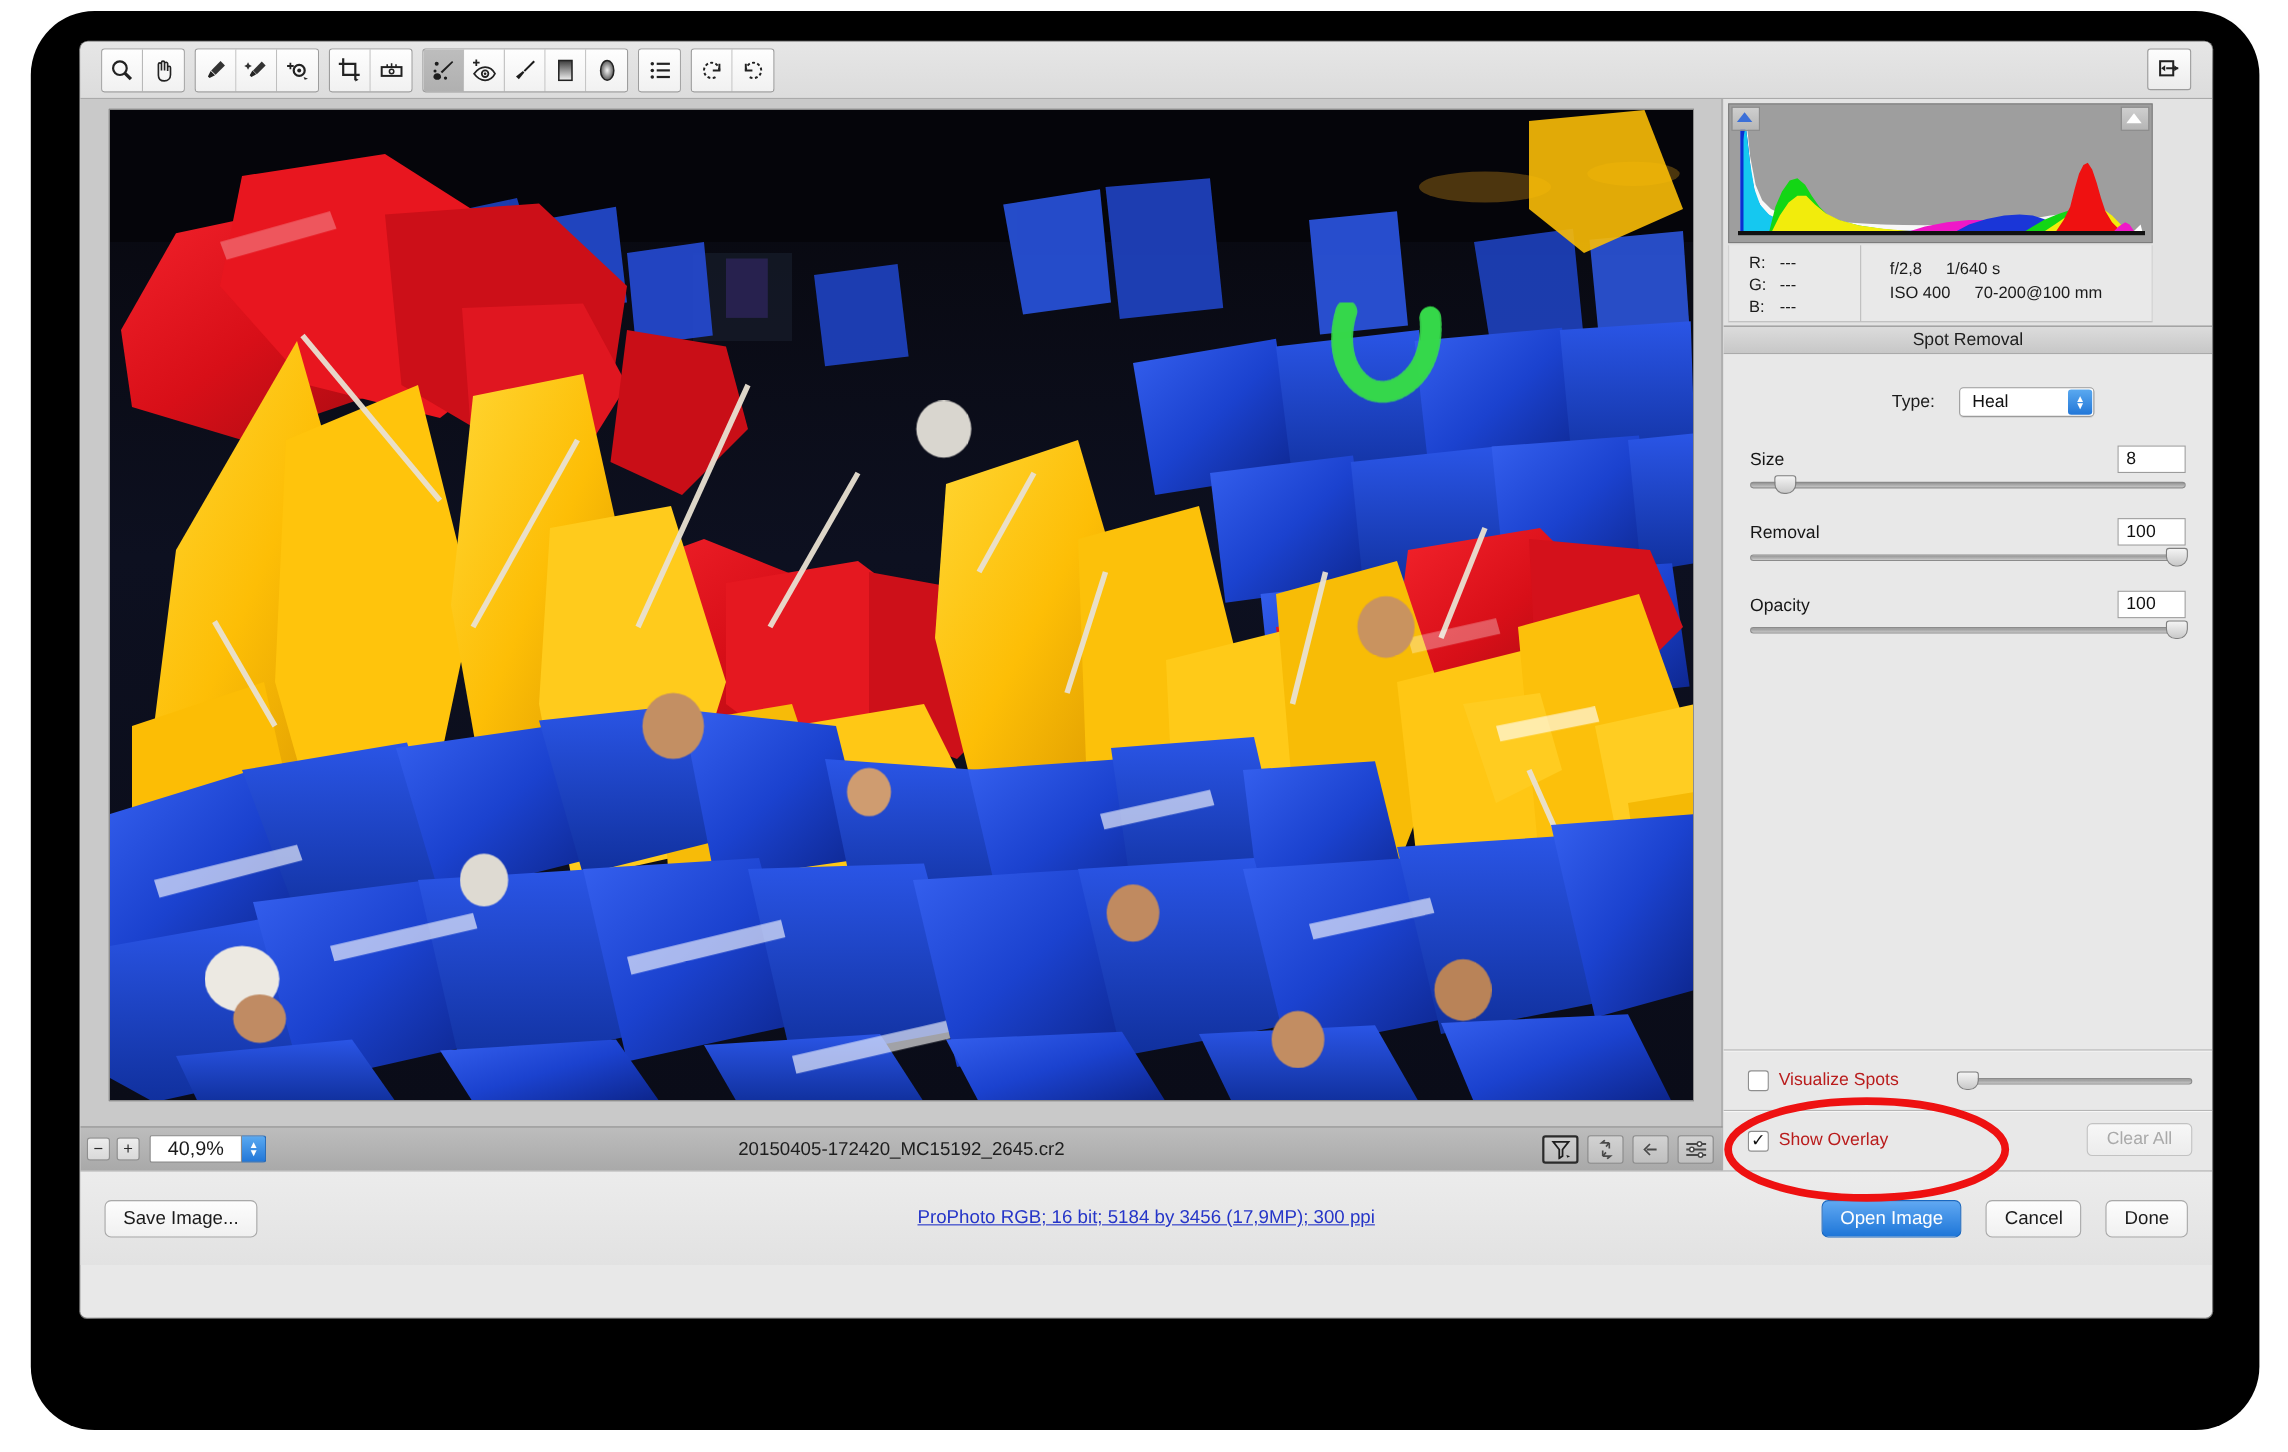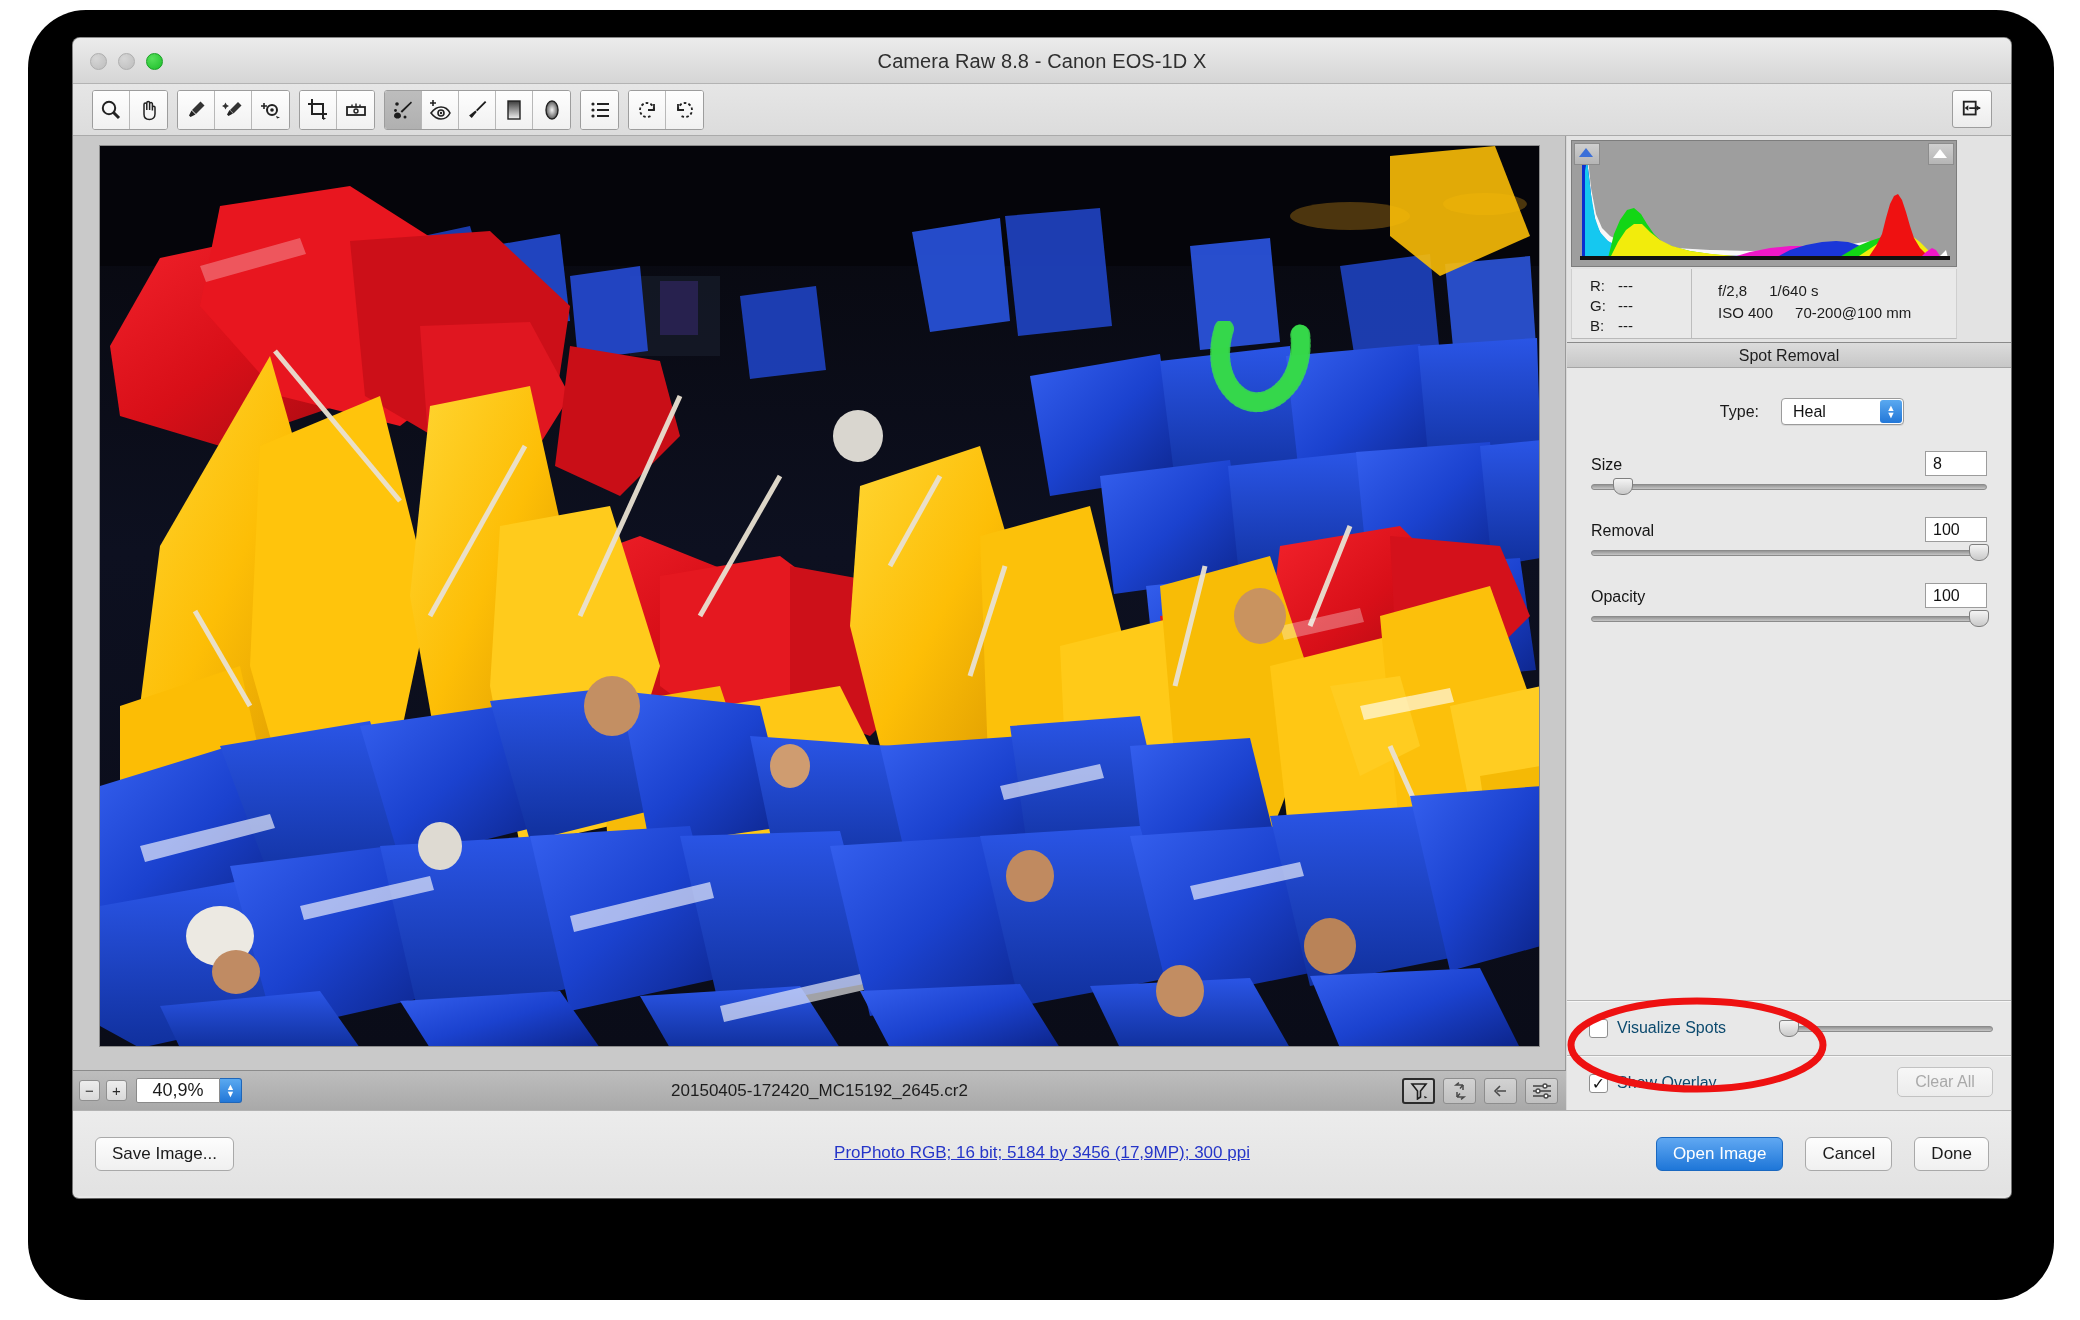--- a/index.html
+++ b/index.html
@@ -176,21 +176,21 @@
   }
 
   #bottom-controls { position: absolute; left: 0; right: 0; bottom: 0; }
   .pdivider { height: 1px; background: #b6b6b6; box-shadow: 0 1px 0 #f6f6f6; }
   #visualize-row { height: 54px; display: flex; align-items: center; padding-left: 22px; }
   #overlay-row { height: 54px; display: flex; align-items: center; padding-left: 22px; position: relative; }
   .checkbox {
     width: 19px; height: 19px; background: #fff; border: 1px solid #8e8e8e; border-radius: 3px;
     display: flex; align-items: center; justify-content: center; font-size: 16px; color: #111;
   }
-  .cb-label { margin-left: 9px; font-size: 16px; color: #0c4a6e; }
+  .cb-label { margin-left: 9px; font-size: 16px; color: #b91c1c; }
   #vis-slider { position: absolute; left: 218px; right: 18px; height: 16px; }
   #clear-all {
     position: absolute; right: 18px; top: 11px; width: 96px; height: 30px;
     background: linear-gradient(#f7f7f7,#ececec); border: 1px solid #c2c2c2; border-radius: 5px;
     font-size: 16px; color: #a9a9a9; display: flex; align-items: center; justify-content: center;
   }
 
   
   #footer { position: relative; height: 86px; background: linear-gradient(#ececec,#e2e2e2); border-top: 1px solid #b2b2b2; }
   .btn {
@@ -210,26 +210,20 @@
   #annotation { position: absolute; left: 1565px; top: 995px; width: 264px; height: 100px; pointer-events: none; }
 </style>
 </head>
 <body>
 
 <div id="desktop">
   <div id="black-backdrop"></div>
 
   <div id="window">
 
-    <div id="titlebar">
-      <div class="traffic tl-close"></div>
-      <div class="traffic tl-min"></div>
-      <div class="traffic tl-zoom"></div>
-      <div id="title-text">Camera Raw 8.8  -  Canon EOS-1D X</div>
-    </div>
 
     <div id="toolbar">
       <div id="tool-groups">
 
         <div class="tool-group">
           <div class="tool-btn">
             <svg width="24" height="24" viewBox="0 0 24 24">
                 <circle cx="10" cy="10" r="6.2" fill="none" stroke="#222" stroke-width="2"></circle>
                 <line x1="14.5" y1="14.5" x2="20" y2="20" stroke="#222" stroke-width="3"></line>
               </svg>

